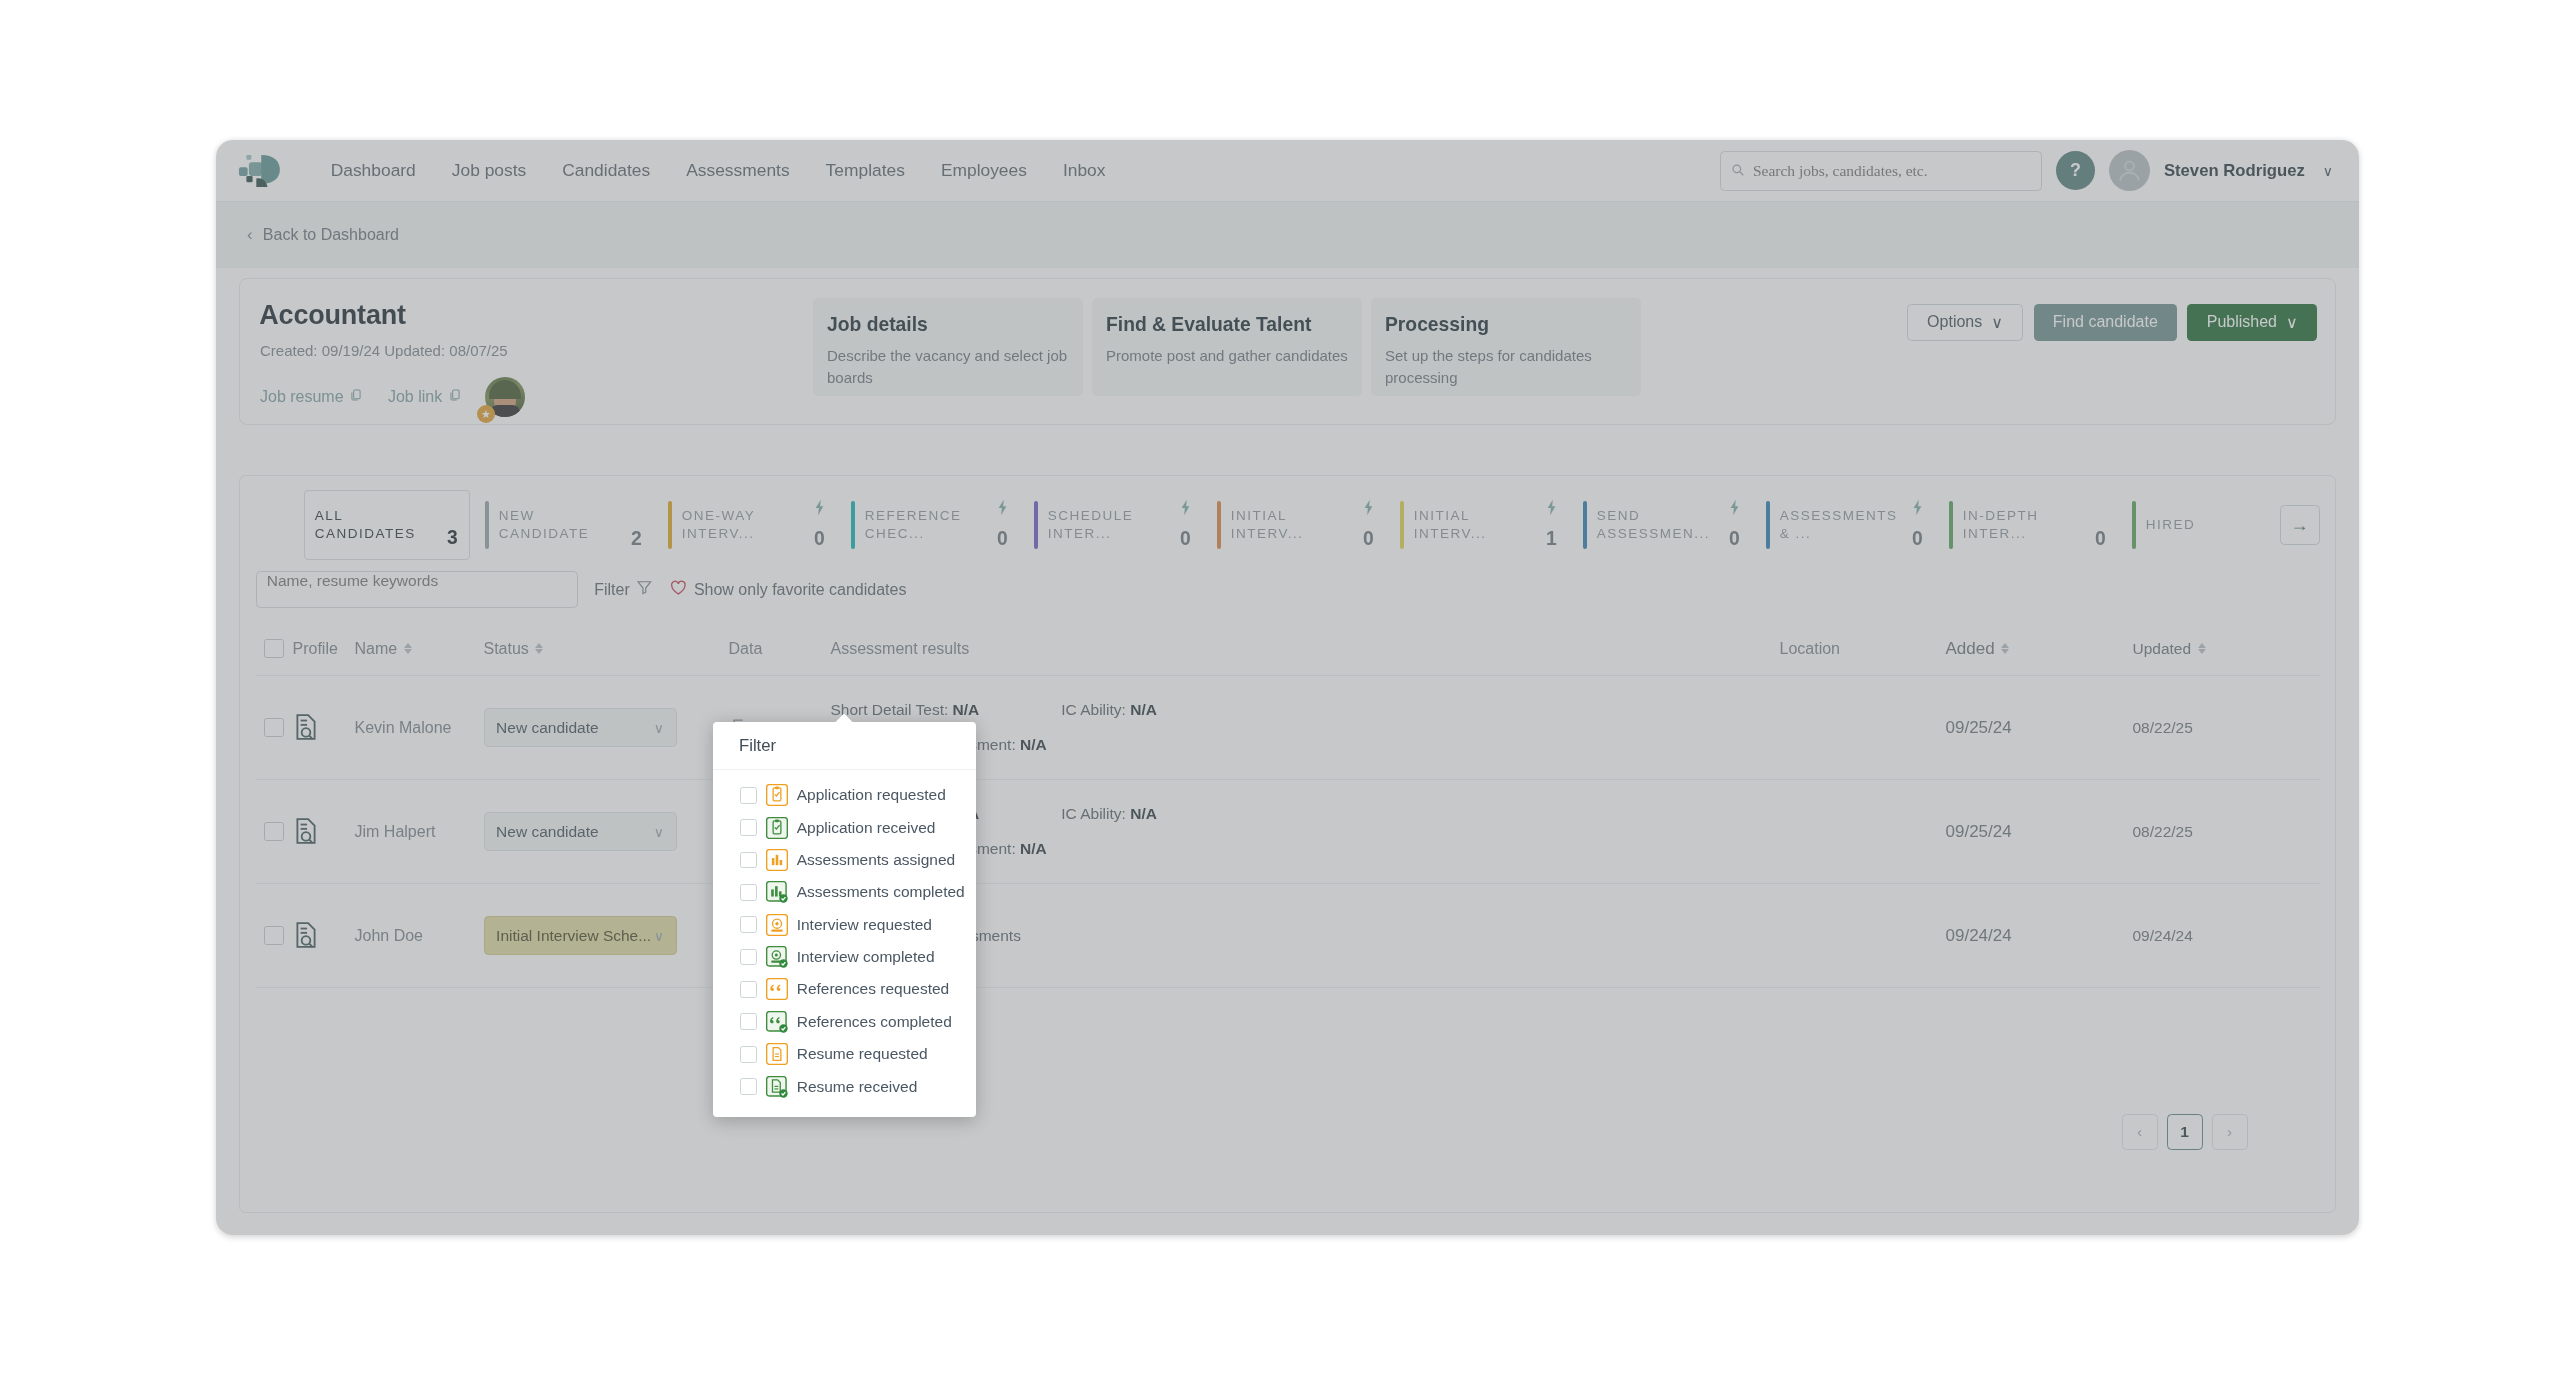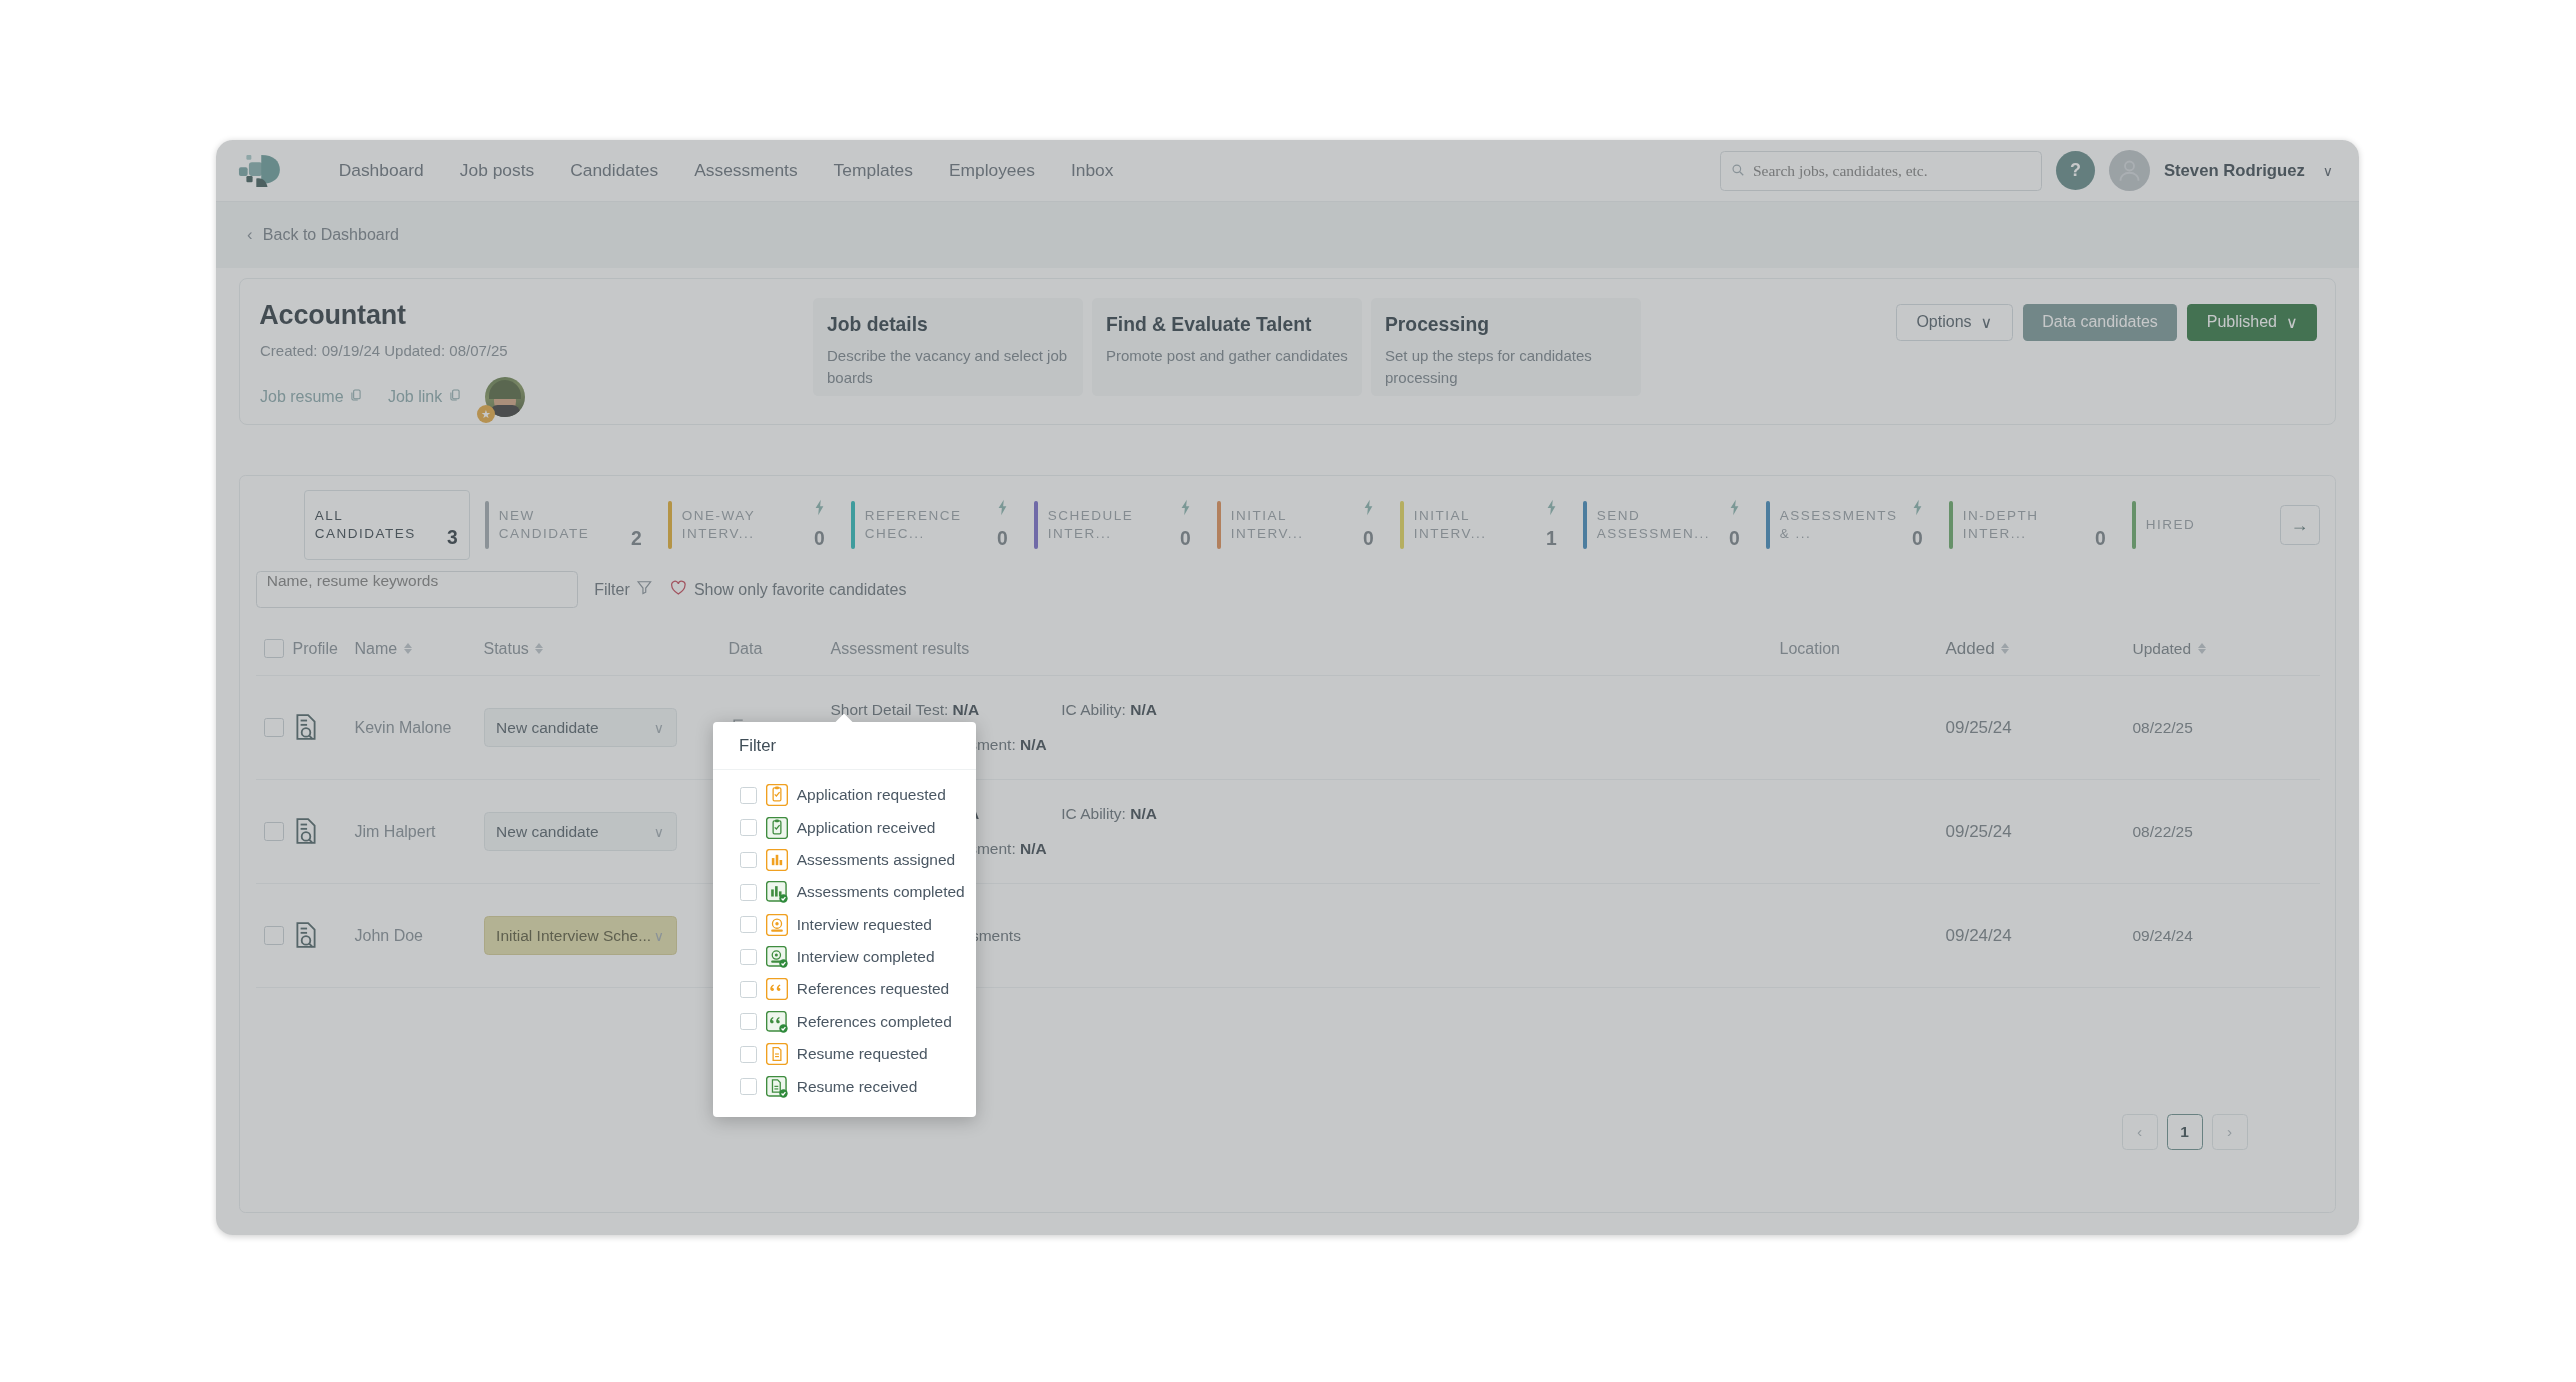--- a/index.html
+++ b/index.html
@@ -23,21 +23,21 @@
   .dim {
     position: absolute; inset: 0;
     background: rgba(120,124,126,.42);
     z-index: 60; pointer-events: none;
   }
 
   
   .topnav {
     position: absolute; left: 0; top: 0; width: 100%; height: 62px;
     background: #fff; border-bottom: 0.6px solid #e9ecee;
-    display: flex; align-items: center; z-index: 5; gap: 8px;
+    display: flex; align-items: center; z-index: 5;
   }
   .logo { width: 62px; height: 40px; margin-left: 18px; position: relative; }
   .logo svg { width: 100%; height: 100%; }
   .navlinks { display: flex; align-items: center; gap: 0px; margin-left: 16.7px; }
   .navlinks a {
     font-size: 17.4px; color: #5c6670; text-decoration: none;
     padding: 6.4px 18px; white-space: nowrap;
   }
   .nav-right { margin-left: auto; display: flex; align-items: center; gap: 14px; margin-right: 26px; }
   .searchbox {
@@ -301,21 +301,21 @@
           <h3>Processing</h3>
           <p>Set up the steps for candidates processing</p>
         </div>
       </div>
 
       <div class="job-actions">
         <div class="btn btn-ghost">
           <span>Options</span>
           <span>∨</span>
         </div>
-        <div class="btn btn-teal">Data candidates</div>
+        <div class="btn btn-teal">Find candidate</div>
         <div class="btn btn-green">
           <span>Published</span>
           <span>∨</span>
         </div>
       </div>
     </div>
 
     <div class="panel">
 
       <div class="stages">

